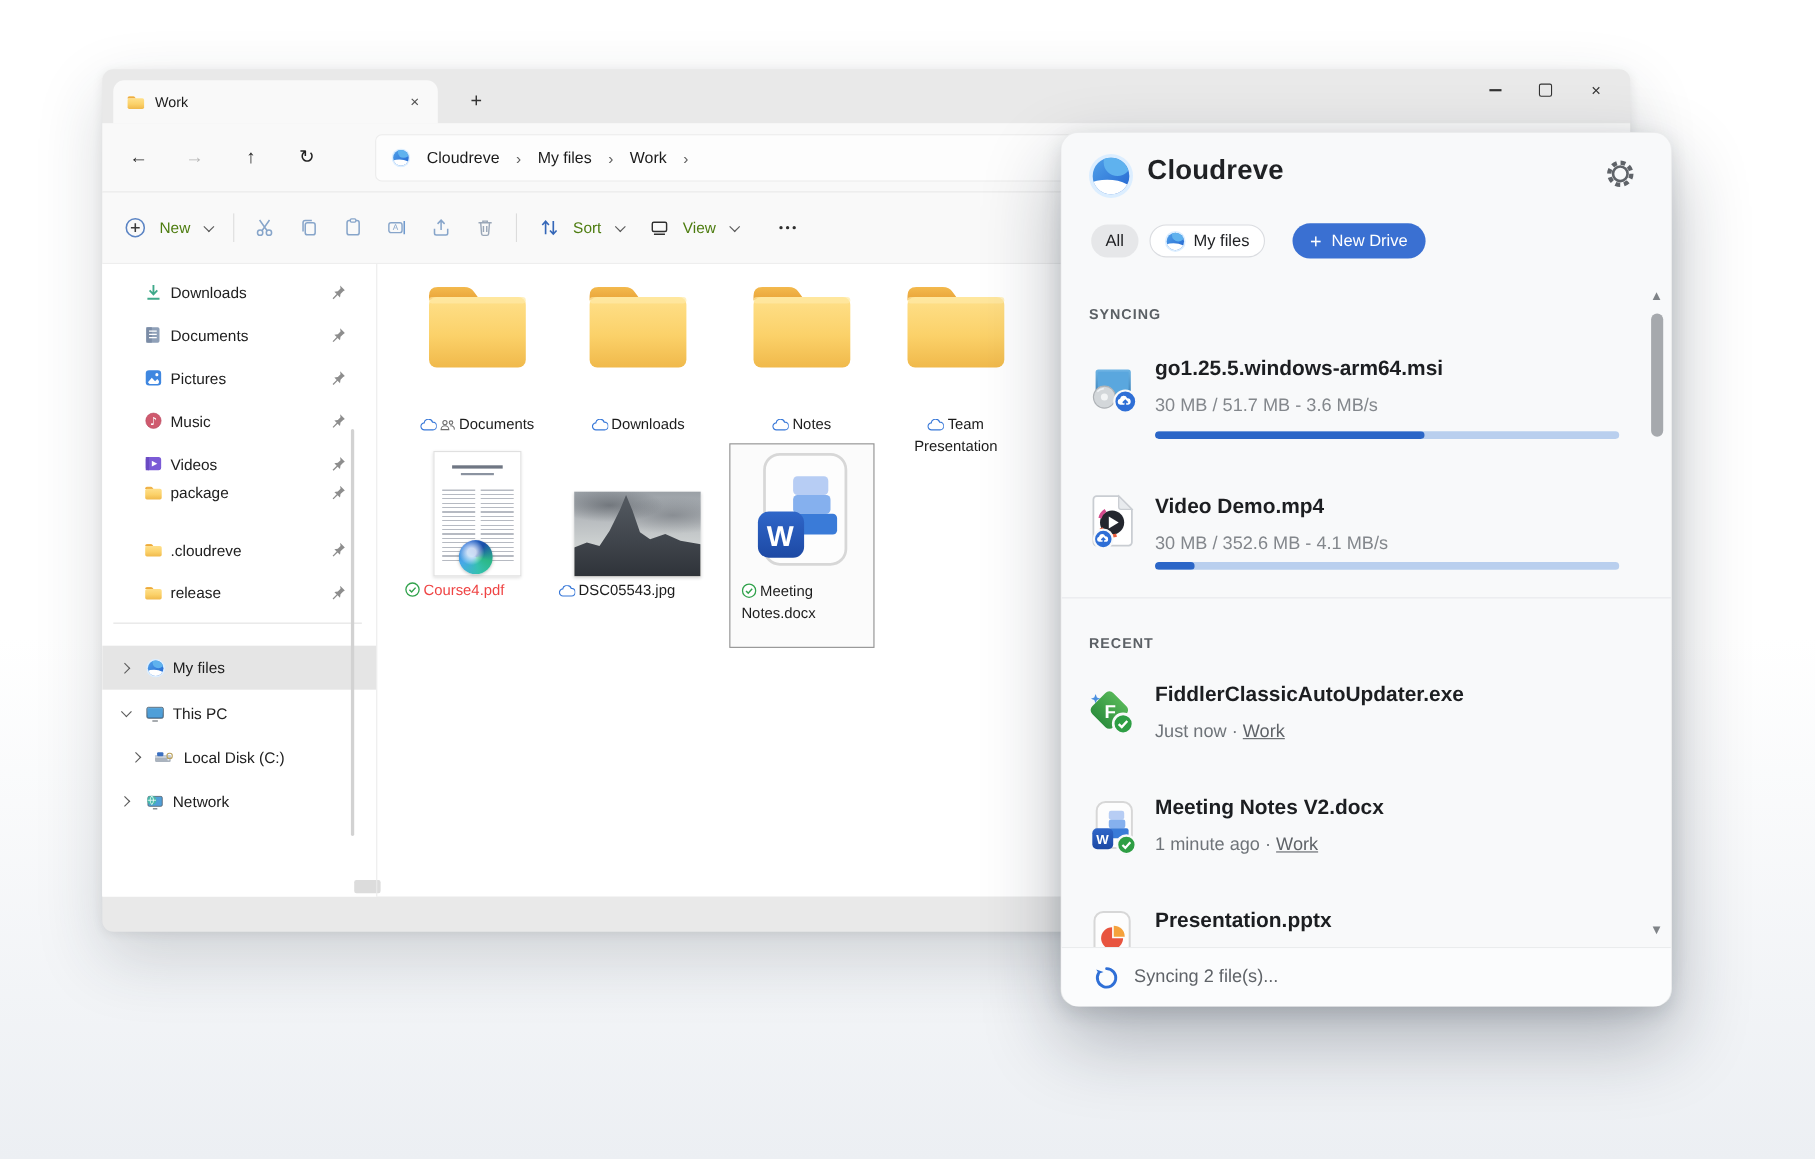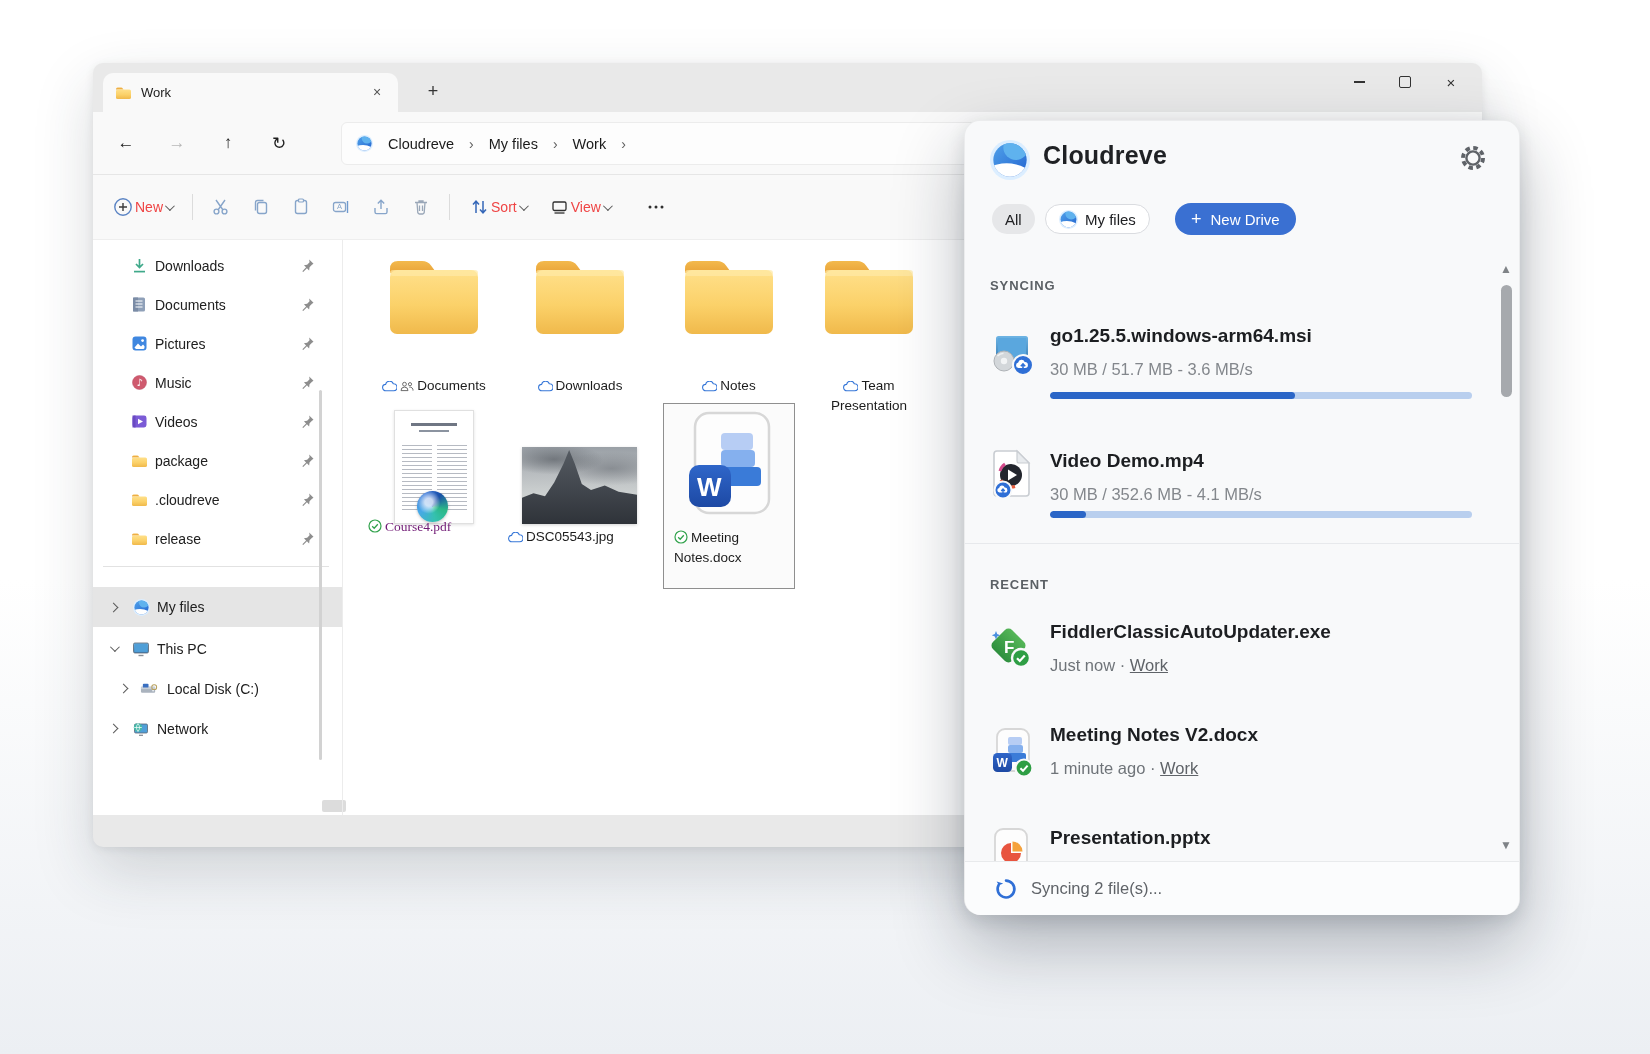--- a/index.html
+++ b/index.html
@@ -42,21 +42,21 @@
     position:absolute;left:248px;top:10px;height:43px;width:812px;background:#fdfdfd;
     border:1px solid #ececec;border-radius:6px;display:flex;align-items:center;
     padding:0 14px;box-sizing:border-box;gap:15px;font-size:14.5px;color:#1b1b1b;
   }
   .crumb-sep{color:#5f5f5f;font-size:14px;}
   .toolbar{
     position:absolute;left:0;top:112px;width:100%;height:65px;background:#f9f9f9;
     display:flex;align-items:center;padding:0 8px;box-sizing:border-box;
     border-bottom:1px solid #eeeeee;border-radius:0;
   }
-  .tb-btn{display:flex;align-items:center;gap:2px;padding:8px 12px;border-radius:5px;font-size:14px;color:#ef4444;}
+  .tb-btn{display:flex;align-items:center;gap:12px;padding:8px 12px;border-radius:5px;font-size:14px;color:#4d7c0f;}
   .tb-icon{width:40px;height:36px;display:flex;align-items:center;justify-content:center;border-radius:5px;}
   .tb-sep{width:1px;height:26px;background:#dcdcdc;margin:0 8px;}
   .chev{display:inline-block;width:6px;height:6px;border-right:1.3px solid #5a5a5a;border-bottom:1.3px solid #5a5a5a;transform:rotate(45deg) translateY(-2px);}
   .chev.right{transform:rotate(-45deg);}
   .body-area{
     position:absolute;left:0;top:177px;width:100%;height:575px;background:#ffffff;
   }
   
   .sidebar{position:absolute;left:0;top:0;width:249px;height:100%;background:#fff;}
   .pane-divider{position:absolute;left:249px;top:0;width:1px;height:100%;background:#ececec;}
@@ -392,21 +392,21 @@
               <path d="M7 5.8 l5 2.7 -5 2.7z" fill="#fff"></path>
             </svg>
         </span>
         <span class="lbl">Videos</span>
         <span class="pin">
           <svg width="15" height="15" viewBox="0 0 16 16">
               <path d="M9.8 1.6 l4.6 4.6 -1.6 1 -2.6 2.6 -.5 3.4 -2.3-2.3 -4 4 -.9-.9 4-4 -2.3-2.3 3.4-.5 2.6-2.6z" fill="#8d8d8d"></path>
             </svg>
         </span>
       </div>
-      <div class="side-item" style="top:201px;">
+      <div class="side-item" style="top:188px;">
         <span class="ico">
           <svg width="17" height="14" viewBox="0 0 17 14">
               <path d="M1 3.2 q0-1.6 1.6-1.6 h3.6 q1 0 1.5.8 l.8 1.1 h-7.5z" fill="url(#foldTab)"></path>
               <rect x="1" y="3.4" width="15" height="9.6" rx="1.6" fill="url(#foldBody)"></rect>
             </svg>
         </span>
         <span class="lbl">package</span>
         <span class="pin">
           <svg width="15" height="15" viewBox="0 0 16 16">
               <path d="M9.8 1.6 l4.6 4.6 -1.6 1 -2.6 2.6 -.5 3.4 -2.3-2.3 -4 4 -.9-.9 4-4 -2.3-2.3 3.4-.5 2.6-2.6z" fill="#8d8d8d"></path>
@@ -563,21 +563,21 @@
         <span class="label" style="top:122px;left:14px;right:14px;">
           <span class="lab-ico"><svg width="15" height="11" viewBox="0 0 15 11">
                 <path d="M4 9.8 a3.2 3.2 0 0 1-.4-6.4 a4 4 0 0 1 7.7-.6 a2.9 2.9 0 0 1 .3 7z" fill="#fff" stroke="#3878d8" stroke-width="1.1"></path>
               </svg></span><span>Team Presentation</span>
         </span>
       </div>
 
       <div class="file-tile" style="left:25px;top:163px;">
         <div class="pdf-page"></div>
         <div class="edge-logo"></div>
-        <span class="label" style="position:absolute;left:0;right:0;top:115px;font-size:13.5px;line-height:18px;color:#701a75;font-family:Liberation Serif, serif;">
+        <span class="label" style="position:absolute;left:0;right:0;top:125px;font-size:13.5px;line-height:18px;color:#ef4444;">
           <span class="lab-ico"><svg width="14" height="14" viewBox="0 0 14 14">
                 <circle cx="7" cy="7" r="6" fill="#fff" stroke="#31a24c" stroke-width="1.2"></circle>
                 <path d="M4.2 7.2 l2 2 3.6-4" fill="none" stroke="#31a24c" stroke-width="1.3"></path>
               </svg></span><span>Course4.pdf</span>
         </span>
       </div>
 
       <div class="file-tile" style="left:171px;top:163px;">
         <div class="photo">
             <div class="building"></div>

